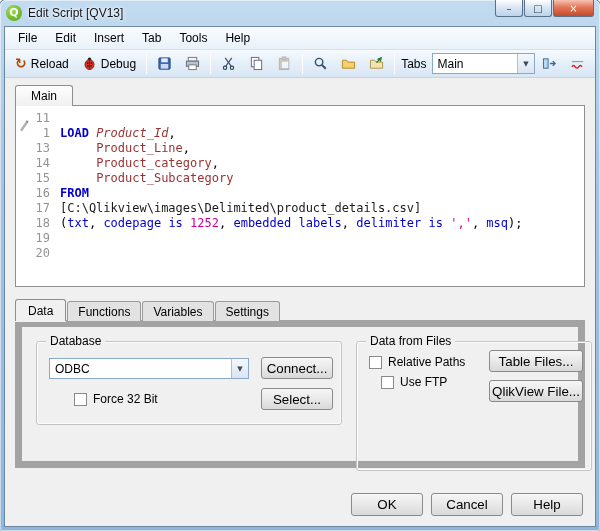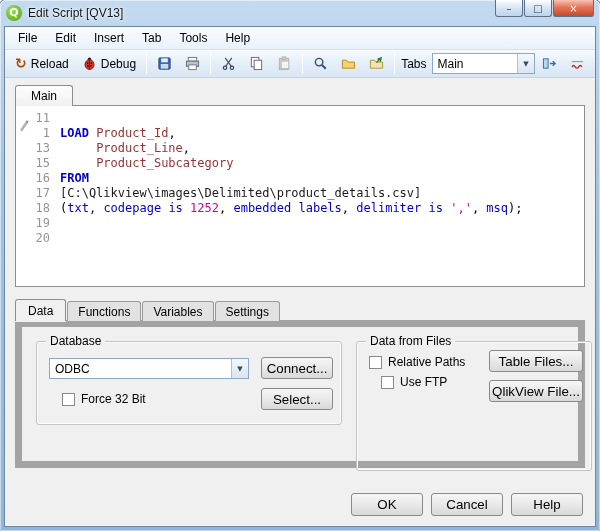--- a/index.html
+++ b/index.html
@@ -208,22 +208,23 @@
       <div class="etab">Main</div>
     </div>
 
     <div class="editor">
       <svg class="margin-marker" width="11" height="22" viewBox="0 0 11 22">
         <path d="M2 16 L7.5 8 l2 1.5 L4 17.5 z" fill="#b0b0b0"></path>
         <path d="M7.5 8 l2 1.5 1-2.2 -1.8-1z" fill="#8c8c8c"></path>
       </svg>
       <div>
           <div class="code-row"><span class="line-num">11</span><span class="code-text"></span></div>
-          <div class="code-row"><span class="line-num">1</span><span class="code-text"><span class="tok tok-kw" style="color: rgb(0, 0, 204);">LOAD</span><span class="tok tok-plain" style="color: rgb(0, 0, 0);"> </span><span class="tok tok-field" style="color: rgb(153, 51, 51);">Product_Id</span><span class="tok tok-plain" style="color: rgb(0, 0, 0);">,</span></span></div>
+          <div class="code-row"><span class="line-num">1</span><span class="code-text"><span class="tok tok-kw" style="color: rgb(0, 0, 204);">LOAD</span><span class="tok tok-plain" style="color: rgb(0, 0, 0);"> </span><span class="tok tok-field" style="color: rgb(153, 51, 51); font-style: italic;">Product_Id</span><span class="tok tok-plain" style="color: rgb(0, 0, 0);">,</span></span></div>
           <div class="code-row"><span class="line-num">13</span><span class="code-text"><span class="tok tok-plain" style="color: rgb(0, 0, 0);">     </span><span class="tok tok-field" style="color: rgb(153, 51, 51);">Product_Line</span><span class="tok tok-plain" style="color: rgb(0, 0, 0);">,</span></span></div>
+          <div class="code-row"><span class="line-num">14</span><span class="code-text"><span class="tok tok-plain" style="color: rgb(0, 0, 0);">     </span><span class="tok tok-field" style="color: rgb(153, 51, 51);">Product_category</span><span class="tok tok-plain" style="color: rgb(0, 0, 0);">,</span></span></div>
           <div class="code-row"><span class="line-num">15</span><span class="code-text"><span class="tok tok-plain" style="color: rgb(0, 0, 0);">     </span><span class="tok tok-field" style="color: rgb(153, 51, 51);">Product_Subcategory</span></span></div>
           <div class="code-row"><span class="line-num">16</span><span class="code-text"><span class="tok tok-kw" style="color: rgb(0, 0, 204);">FROM</span></span></div>
           <div class="code-row"><span class="line-num">17</span><span class="code-text"><span class="tok tok-path" style="color: rgb(26, 26, 26);">[C:\Qlikview\images\Delimited\product_details.csv]</span></span></div>
           <div class="code-row"><span class="line-num">18</span><span class="code-text"><span class="tok tok-plain" style="color: rgb(0, 0, 0);">(</span><span class="tok tok-kw2" style="color: rgb(0, 0, 204);">txt</span><span class="tok tok-plain" style="color: rgb(0, 0, 0);">, </span><span class="tok tok-kw2" style="color: rgb(0, 0, 204);">codepage is </span><span class="tok tok-num" style="color: rgb(204, 0, 153);">1252</span><span class="tok tok-plain" style="color: rgb(0, 0, 0);">, </span><span class="tok tok-kw2" style="color: rgb(0, 0, 204);">embedded labels</span><span class="tok tok-plain" style="color: rgb(0, 0, 0);">, </span><span class="tok tok-kw2" style="color: rgb(0, 0, 204);">delimiter is </span><span class="tok tok-str" style="color: rgb(204, 0, 153);">','</span><span class="tok tok-plain" style="color: rgb(0, 0, 0);">, </span><span class="tok tok-kw2" style="color: rgb(0, 0, 204);">msq</span><span class="tok tok-plain" style="color: rgb(0, 0, 0);">);</span></span></div>
           <div class="code-row"><span class="line-num">19</span><span class="code-text"></span></div>
           <div class="code-row"><span class="line-num">20</span><span class="code-text"></span></div>
         </div>
     </div>
 
     <div class="panel-tabs">
@@ -235,21 +236,21 @@
 
     <div class="panel-body">
 
       <div class="group g-db">
         <span class="group-label">Database</span>
         <div class="combo abs" style="left:12px;top:16px;width:200px;">
           <span class="combo-value">ODBC</span>
           <span class="combo-arrow glyph">▼</span>
         </div>
         <button class="btn abs" style="left:224px;top:15px;width:72px;">Connect...</button>
-        <div class="checkrow" style="left:12px;top:50px;padding-left:13px;">
+        <div class="checkrow" style="left:24px;top:50px;padding-left:13px;">
           <span class="checkbox"></span>
           <span>Force 32 Bit</span>
         </div>
         <button class="btn abs" style="left:224px;top:46px;width:72px;">Select...</button>
       </div>
 
       <div class="group g-files">
         <span class="group-label">Data from Files</span>
         <div class="checkrow" style="left:12px;top:13px;">
           <span class="checkbox"></span>

